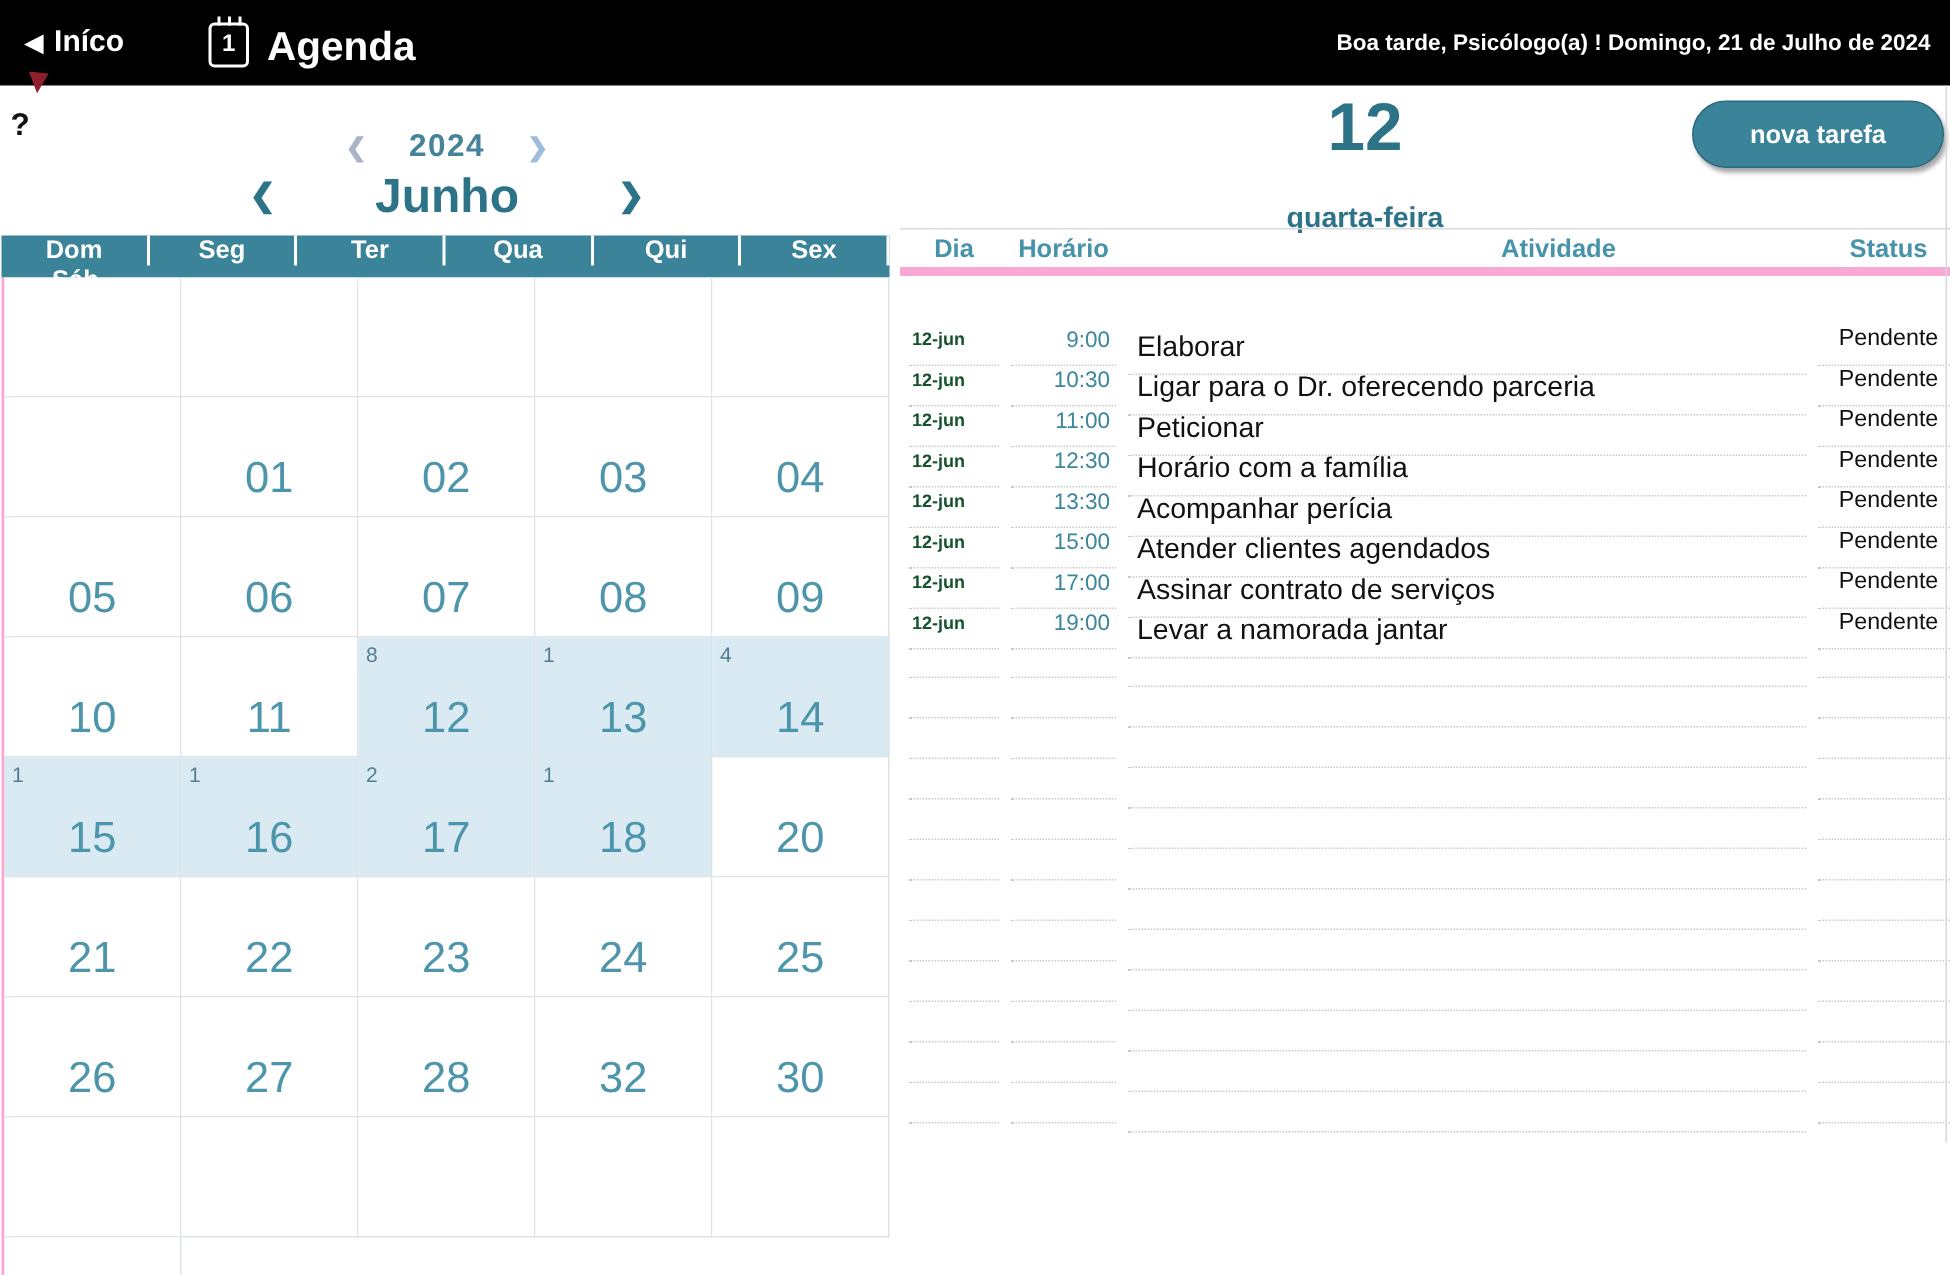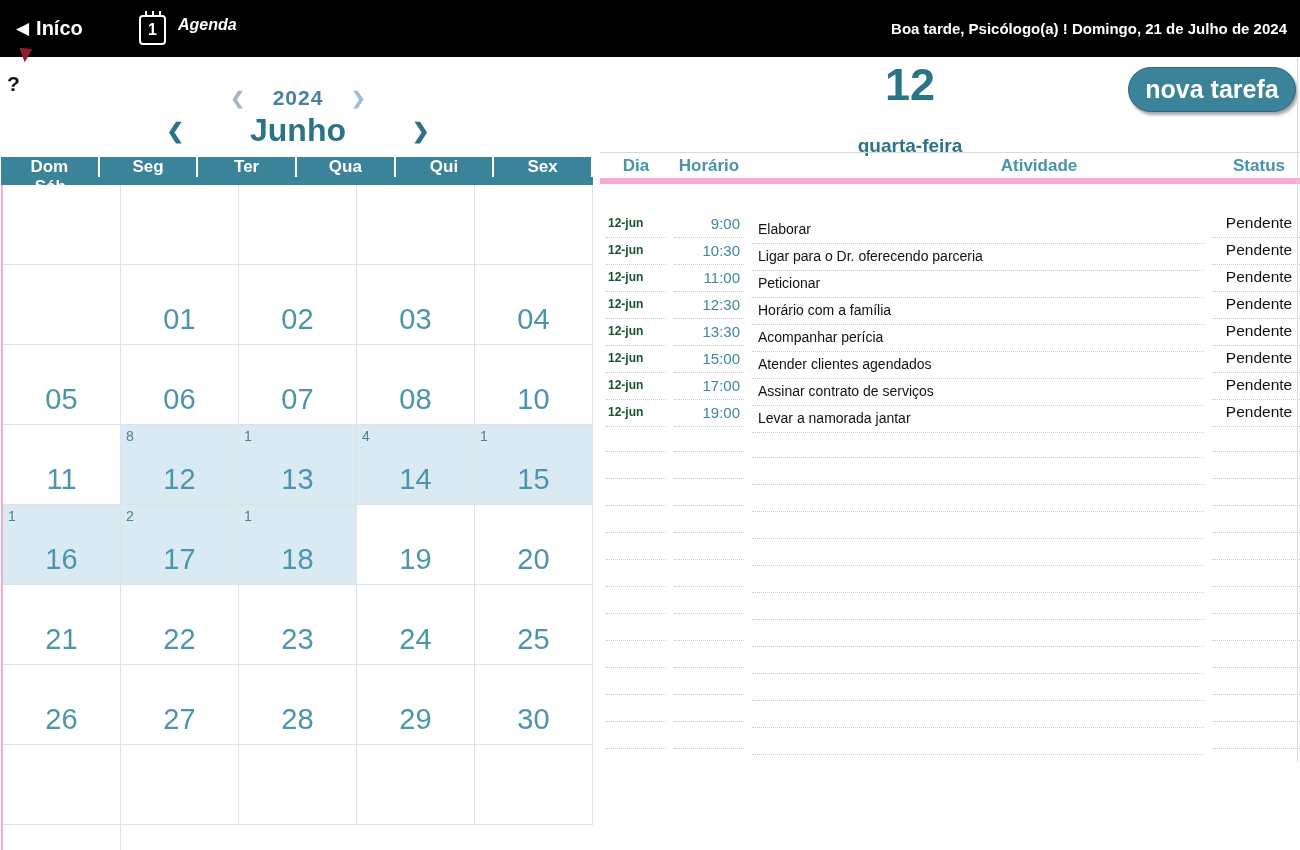--- a/index.html
+++ b/index.html
@@ -12,21 +12,21 @@
     display:flex; align-items:center; }
   .back-group { position:absolute; left:16px; top:0; height:57px; display:flex; align-items:center; gap:7px;
     color:#fff; cursor:pointer; }
   .back-arrow { font-size:17px; color:#fff; line-height:1; }
   .back-label { font-size:20px; font-weight:bold; color:#fff; }
   .notepad { position:absolute; left:139px; top:15px; width:27px; height:30px;
     border:2px solid #fff; border-radius:4px; display:flex; align-items:center; justify-content:center; }
   .notepad .num { color:#fff; font-size:16px; font-weight:bold; }
   .notepad .tick { position:absolute; top:-6px; width:2px; height:6px; background:#fff; }
   .notepad .t1 { left:4px; } .notepad .t2 { left:11px; } .notepad .t3 { left:18px; }
-  .app-title { position:absolute; left:178px; top:16px; font-size:16px; font-weight:bold; color:#fff;font-style:italic; }
+  .app-title { position:absolute; left:178px; top:16px; font-size:27px; font-weight:bold; color:#fff; }
   .greeting { position:absolute; right:13px; top:20px; font-size:15px; font-weight:bold; color:#fff; }
 
   
   .help-mark { position:absolute; left:7px; top:72px; font-size:21px; font-weight:bold; color:#111; }
   .red-marker { position:absolute; left:20px; top:47px; width:13px; height:15px; background:#8e1f2c;
     clip-path:polygon(0 0, 100% 18%, 30% 100%); transform:rotate(-6deg); }
 
   
   .cal-year-nav { position:absolute; left:0; top:86px; width:596px; display:flex;
     justify-content:center; align-items:center; gap:28px; }
@@ -56,37 +56,37 @@
   .cal-cell .badge { position:absolute; left:5px; top:3px; font-size:14px; color:#537e92; }
 
   
   .day-head { position:absolute; left:600px; top:58px; width:620px; text-align:center; }
   .day-number { font-size:45px; font-weight:bold; color:#2d7388; line-height:1.2; }
   .day-weekday { font-size:19px; font-weight:bold; color:#2d7388; margin-top:23px; }
   .new-task-btn { position:absolute; left:1128px; top:67px; width:168px; height:45px;
     background:#3a8399; border:1px solid #2c6a80; border-radius:23px;
     box-shadow:2px 3px 3px rgba(60,60,60,.45);
     display:flex; align-items:center; justify-content:center;
-    color:#fff; font-size:25px; font-weight:bold; cursor:pointer; }
+    color:#fff; font-size:17px; font-weight:bold; cursor:pointer; }
 
   
   .task-table { position:absolute; left:600px; top:152px; width:700px; }
   .tt-header { display:grid; grid-template-columns:60px 70px 452px 94px; column-gap:8px;
     padding-left:6px; height:32px; align-items:center;
     border-top:1px solid #d9d9d9; border-bottom:6px solid #f9a8d4; }
   .tt-header .h { color:#4793a9; font-size:17px; font-weight:bold; text-align:center; }
   .tt-header .h-atividade { text-align:center; padding-left:122px; }
   .tt-body { margin-top:25px; }
   .tt-row { display:grid; grid-template-columns:60px 70px 452px 94px; column-gap:8px;
     padding-left:6px; height:27px; align-items:center; }
   .tt-row > div { border-bottom:1px dotted #c9c9c9; height:100%;
     display:flex; align-items:center; }
   .c-dia { font-size:12px; font-weight:bold; color:#14532d; padding-left:2px; }
   .c-hora { font-size:15px; color:#3d879d; justify-content:flex-end; padding-right:4px; }
-  .c-ativ { font-size:14px; color:#111; padding-left:6px;margin-top:12px; }
+  .c-ativ { font-size:19px; color:#111; padding-left:6px;margin-top:12px; }
   .c-status { font-size:15.5px; color:#111; justify-content:center; }
 
   .right-edge { position:absolute; left:1297px; top:57px; width:1px; height:705px; background:#d8d8d8; }
 </style>
 </head>
 <body>
 
 <div id="stage">
 
   <div class="topbar">
@@ -152,20 +152,23 @@
       <div class="cal-cell">
         <span class="day">06</span>
       </div>
       <div class="cal-cell">
         <span class="day">07</span>
       </div>
       <div class="cal-cell">
         <span class="day">08</span>
       </div>
       <div class="cal-cell">
+        <span class="day">09</span>
+      </div>
+      <div class="cal-cell">
         <span class="day">10</span>
       </div>
       <div class="cal-cell">
         <span class="day">11</span>
       </div>
       <div class="cal-cell hl">
         <span class="badge">8</span>
         <span class="day">12</span>
       </div>
       <div class="cal-cell hl">
@@ -186,23 +189,20 @@
       </div>
       <div class="cal-cell hl">
         <span class="badge">2</span>
         <span class="day">17</span>
       </div>
       <div class="cal-cell hl">
         <span class="badge">1</span>
         <span class="day">18</span>
       </div>
       <div class="cal-cell">
-        <span class="day">19</span>
-      </div>
-      <div class="cal-cell">
         <span class="day">20</span>
       </div>
       <div class="cal-cell">
         <span class="day">21</span>
       </div>
       <div class="cal-cell">
         <span class="day">22</span>
       </div>
       <div class="cal-cell">
         <span class="day">23</span>
@@ -216,21 +216,21 @@
       <div class="cal-cell">
         <span class="day">26</span>
       </div>
       <div class="cal-cell">
         <span class="day">27</span>
       </div>
       <div class="cal-cell">
         <span class="day">28</span>
       </div>
       <div class="cal-cell">
-        <span class="day">29</span>
+        <span class="day">32</span>
       </div>
       <div class="cal-cell">
         <span class="day">30</span>
       </div>
       <div class="cal-cell"></div>
       <div class="cal-cell"></div>
       <div class="cal-cell"></div>
       <div class="cal-cell"></div>
       <div class="cal-cell"></div>
       <div class="cal-cell"></div>

